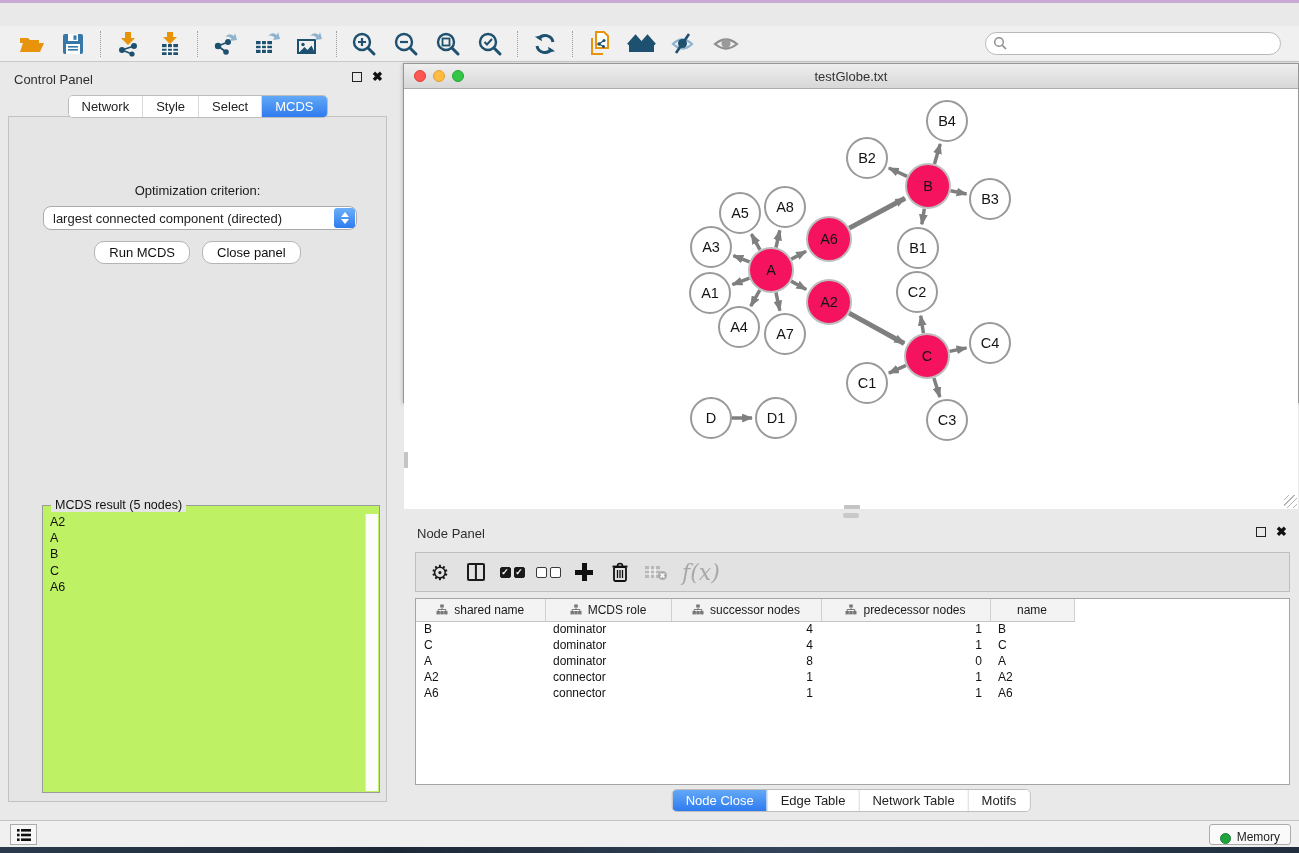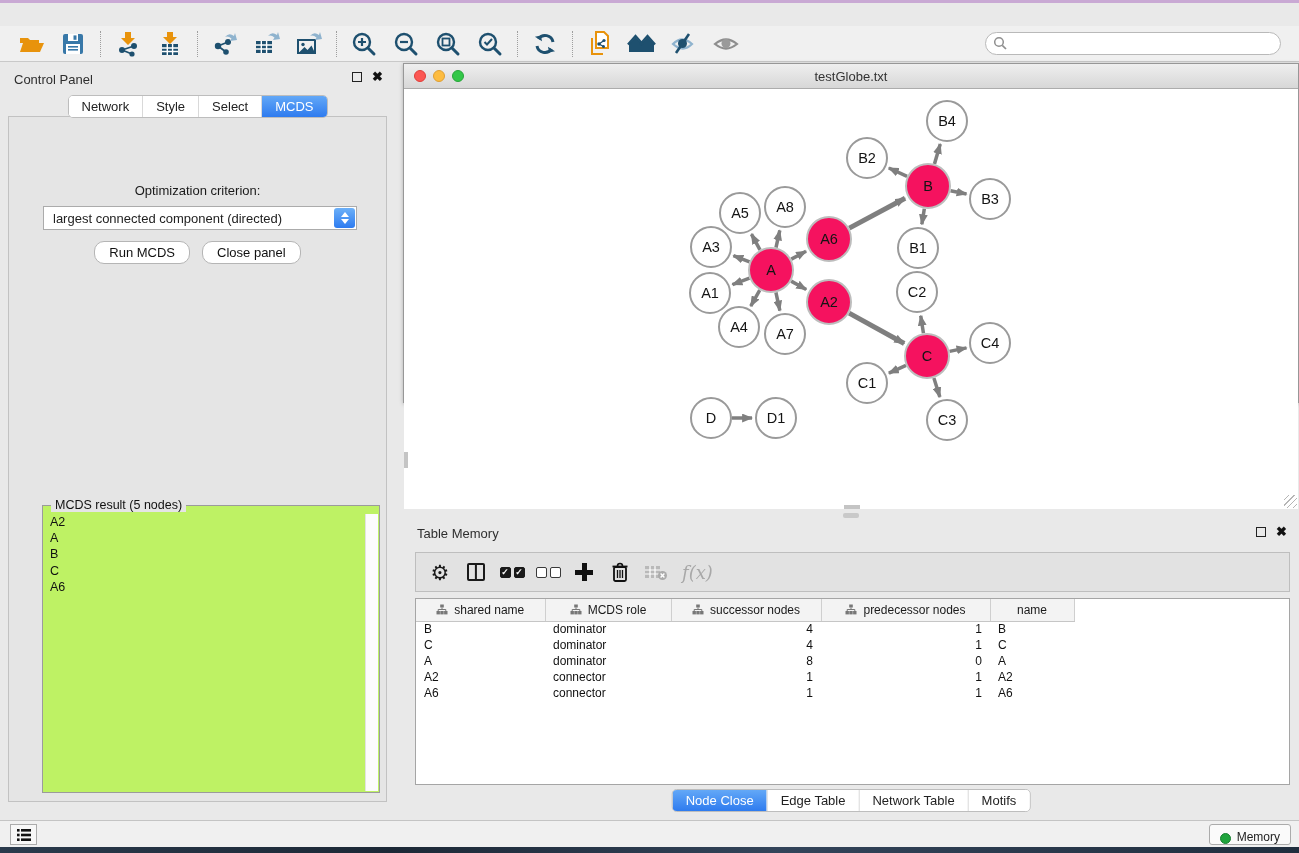--- a/index.html
+++ b/index.html
@@ -42,21 +42,21 @@
   .control-panel { position:absolute; left:0; top:65px; width:395px; height:750px; background:#E9E9E9; }
   .cp-title { position:absolute; left:14px; top:7px; }
   .seg { display:inline-flex; border:1px solid #BDBDBD; border-radius:5px; background:#fff; overflow:hidden; }
   .seg .tab { padding:3px 13px; font-size:13px; color:#222; border-left:1px solid #D9D9D9; cursor:pointer; background:#fff; white-space:nowrap; }
   .seg .tab:first-child { border-left:none; }
   .seg .tab.active { background:linear-gradient(#63A8F7,#2E7BEF); color:#fff; }
   .cp-tabs { position:absolute; left:50%; transform:translateX(-50%); top:30px; z-index:2; }
   .cp-content { position:absolute; left:8px; right:8px; top:51px; bottom:13px; border:1px solid #C2C2C2; background:#E5E5E5; }
   .opt-label { position:absolute; left:0; width:100%; top:66px; text-align:center; color:#1A1A1A; }
   .combo { position:absolute; left:34px; top:89px; width:314px; height:24px; background:#fff; border:1px solid #ABABAB;
-           border-radius:0; display:flex; align-items:center; padding-left:9px; font-size:13px; cursor:pointer; }
+           border-radius:8px; display:flex; align-items:center; padding-left:9px; font-size:13px; cursor:pointer; }
   .combo-stepper { position:absolute; right:1px; top:1px; width:21px; height:20px; border-radius:3px;
                    background:linear-gradient(#6CB0F8,#2D7BF0); display:flex; flex-direction:column;
                    align-items:center; justify-content:center; gap:2px; }
   .tri-up { width:0; height:0; border-left:4px solid transparent; border-right:4px solid transparent; border-bottom:5px solid #fff; }
   .tri-down { width:0; height:0; border-left:4px solid transparent; border-right:4px solid transparent; border-top:5px solid #fff; }
   .cp-buttons { position:absolute; left:0; width:100%; top:124px; display:flex; justify-content:center; gap:12px; }
   .btn { background:#fff; border:1px solid #B5B5B5; border-radius:10px; padding:3px 14px; font-size:13px; color:#111; cursor:pointer; }
   .result-box { position:absolute; left:6px; right:6px; top:388px; bottom:8px; border:1px solid #9B9B9B;
                 background:#bef264;margin-left:27px; }
   .result-legend { position:absolute; left:8px; top:-8px; background:#E5E5E5; padding:0 4px; font-size:12.5px; color:#111; }
@@ -89,21 +89,21 @@
   .cols-icon { width:18px; height:18px; border:2.4px solid #1A1A1A; border-radius:2px; position:relative; }
   .cols-icon::after { content:""; position:absolute; left:50%; top:0; bottom:0; width:2.2px; background:#1A1A1A; transform:translateX(-50%); }
   .cb-pair { display:flex; gap:3px; }
   .cb { width:11px; height:11px; border:1.6px solid #3A3A3A; border-radius:2px; background:#fff; }
   .cb.checked { background:#1A1A1A; border-color:#1A1A1A; color:#fff; font-size:9px; font-weight:bold;
                 display:flex; align-items:center; justify-content:center; line-height:1; }
   .plus-icon { position:relative; width:18px; height:18px; }
   .plus-icon::before, .plus-icon::after { content:""; position:absolute; background:#111; }
   .plus-icon::before { left:7px; top:0; width:5px; height:18px; }
   .plus-icon::after { left:0; top:7px; width:18px; height:5px; }
-  .fx-label { font-family:"DejaVu Serif", serif; font-style:italic; font-size:18px; color:#A8A8A8; margin-left:6px; }
+  .fx-label { font-family:"DejaVu Serif", serif; font-style:italic; font-size:22px; color:#A8A8A8; margin-left:6px; }
 
   .table-wrap { position:absolute; left:12px; right:9px; top:78px; bottom:30px; border:1px solid #A5A5A5; background:#fff; overflow:hidden; }
   table.node-table { border-collapse:collapse; table-layout:fixed; font-size:12px; }
   table.node-table th { background:#F3F3F3; border-right:1px solid #CFCFCF; border-bottom:1px solid #C6C6C6;
         font-weight:normal; height:22px; color:#1A1A1A; }
   .th-inner { display:flex; align-items:center; justify-content:center; gap:6px; }
   table.node-table td { height:16px; padding:0 8px; color:#111; white-space:nowrap; overflow:hidden; }
   td.c0 { padding-left:10px; } td.c1 { padding-left:17px;margin-left:11px; }
   td.c2, td.c3 { text-align:right; padding-right:6px; }
   td.c4 { padding-left:12px; }
@@ -433,21 +433,21 @@
       </svg>
       <div class="scroll-nub-v"></div>
       <div class="scroll-nub-h"></div>
       <div class="resize-grip"></div>
     </div>
   </div>
 
   <div class="divider-grip"></div>
 
   <div class="table-panel">
-    <span class="tp-title panel-header-title">Table Memory</span>
+    <span class="tp-title panel-header-title">Node Panel</span>
     <div class="ph-icons">
       <span class="float-glyph"></span>
       <span class="close-glyph">✖</span>
     </div>
     <div class="tp-toolbar">
       <div class="tp-ico">
         <span class="gear-char">⚙</span>
       </div>
       <div class="tp-ico">
         <span class="cols-icon"></span>

